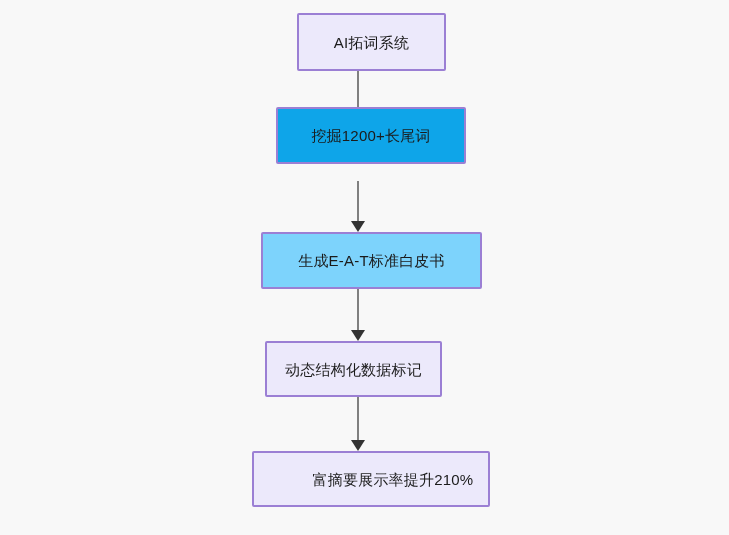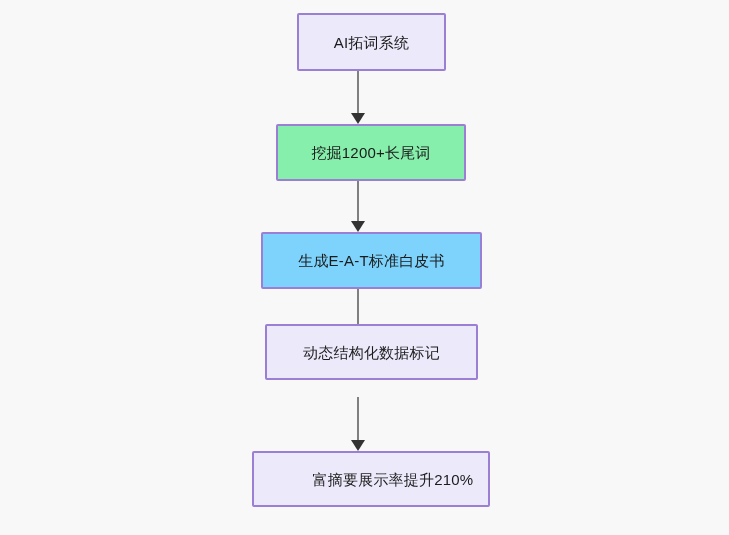--- a/index.html
+++ b/index.html
@@ -67,25 +67,25 @@
     </div>
     <div class="edge" style="left: 345px; top: 397px; height: 54px;">
       <svg width="26" height="54" viewBox="0 0 26 54">
         <line x1="13" y1="0" x2="13" y2="45" stroke="#808080" stroke-width="2"></line>
         <polygon points="6,43 20,43 13,54" fill="#333333"></polygon>
       </svg>
     </div>
     <div class="node" style="left: 297px; top: 13px; width: 149px; height: 58px; background: rgb(236, 233, 251); border-color: rgb(155, 127, 212); color: rgb(27, 27, 27); justify-content: center;">
       <span>AI拓词系统</span>
     </div>
-    <div class="node" style="left: 276px; top: 124px; width: 190px; height: 57px; background: #86efac; border-color: rgb(155, 127, 212); color: rgb(27, 27, 27); align-items: center;">
+    <div class="node" style="left: 276px; top: 107px; width: 190px; height: 57px; background: #0ea5e9; border-color: rgb(155, 127, 212); color: rgb(27, 27, 27); align-items: center;">
       <span>挖掘1200+长尾词</span>
     </div>
     <div class="node" style="left: 261px; top: 232px; width: 221px; height: 57px; background: #7dd3fc; border-color: rgb(155, 127, 212); color: rgb(27, 27, 27);">
       <span>生成E-A-T标准白皮书</span>
     </div>
-    <div class="node" style="left: 265px; top: 324px; width: 213px; height: 56px; background: rgb(236, 233, 251); border-color: rgb(155, 127, 212); color: rgb(27, 27, 27);">
+    <div class="node" style="left: 265px; top: 341px; width: 177px; height: 56px; background: rgb(236, 233, 251); border-color: rgb(155, 127, 212); color: rgb(27, 27, 27);">
       <span>动态结构化数据标记</span>
     </div>
     <div class="node" style="left: 252px; top: 451px; width: 238px; height: 56px; background: rgb(236, 233, 251); border-color: rgb(155, 127, 212); color: rgb(27, 27, 27); padding-left: 44px;">
       <span>富摘要展示率提升210%</span>
     </div>
   </div>
 
 </body></html>

